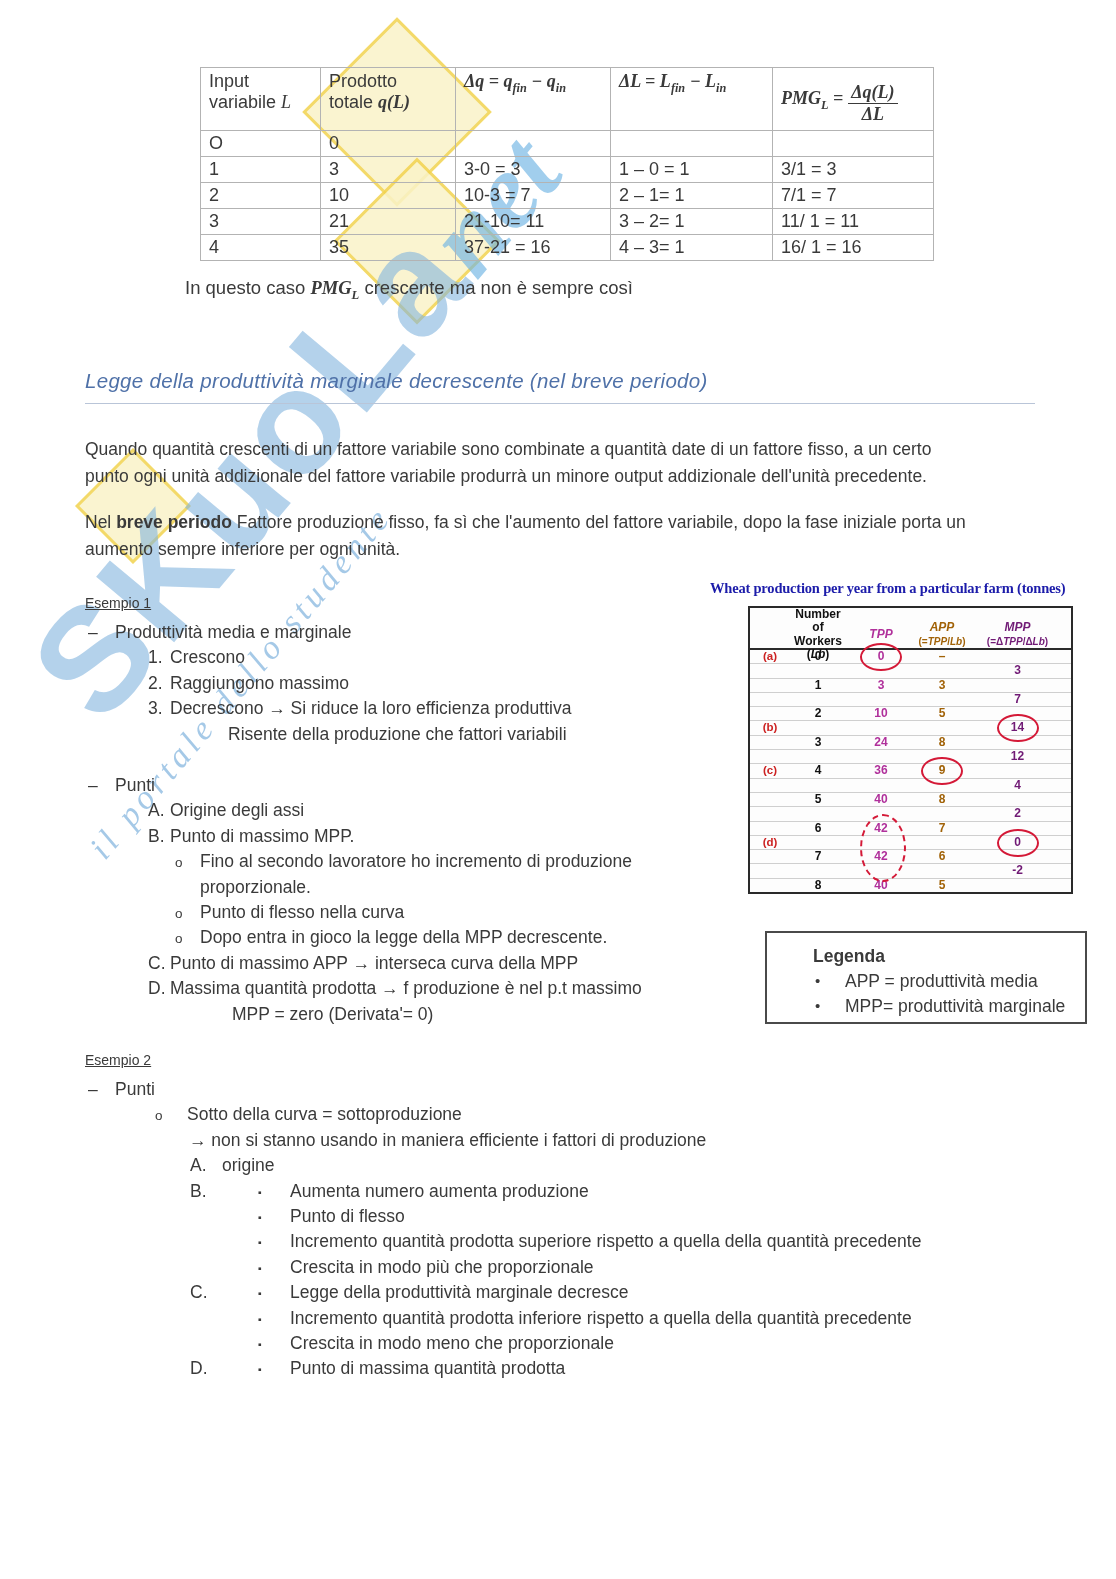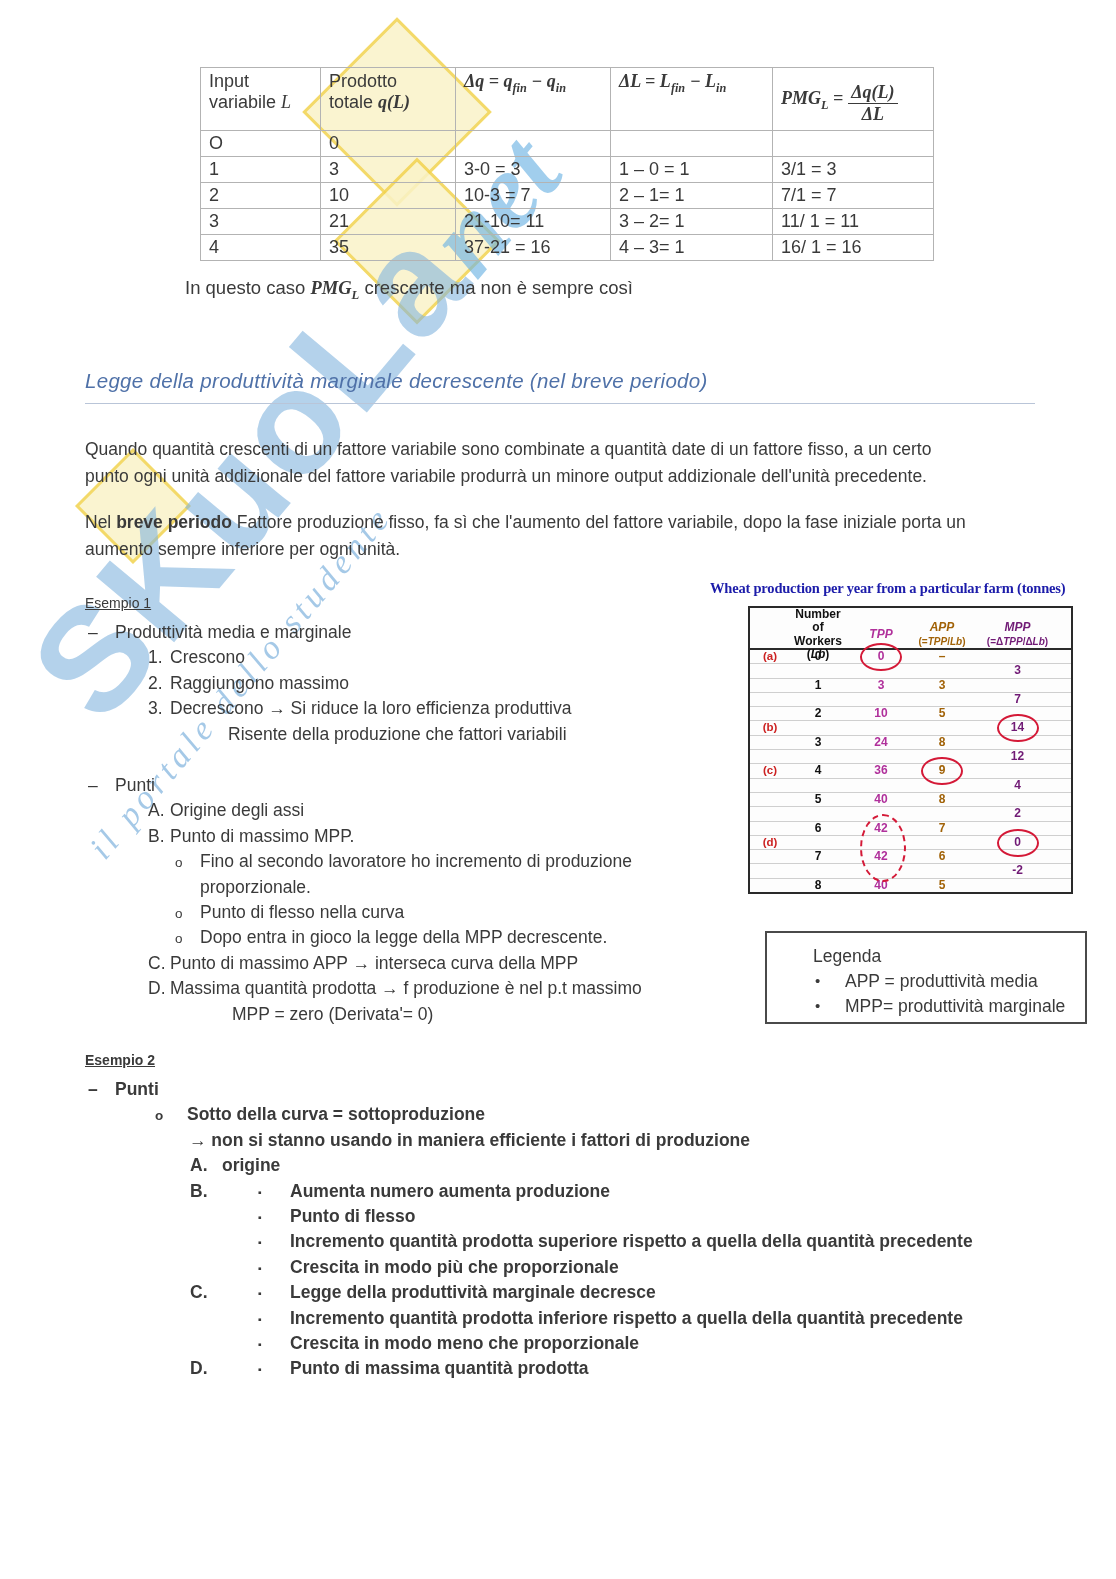--- a/index.html
+++ b/index.html
@@ -39,21 +39,21 @@
   .sec-head{position:absolute;left:85px;top:369px;font-style:italic;font-size:20.5px;color:#4f71a8;
             letter-spacing:.3px;white-space:nowrap;text-align:center;}
   .sec-rule{position:absolute;left:85px;top:403px;width:950px;height:0;border-top:1.6px solid #b9c5d8;}
   
   .para{position:absolute;left:85px;width:990px;font-size:17.5px;line-height:27px;}
   .p1{top:436px;}
   .p2{top:509px;}
   
   .es{position:absolute;left:85px;width:1020px;}
   .es1{top:591px;}
-  .es2{top:1048px;font-weight:bold;}
+  .es2{top:1048px;}
   .es-title{font-size:14px;text-decoration:underline;line-height:25px;margin-bottom:4px;}
   .li{position:relative;line-height:25.4px;font-size:17.5px;white-space:nowrap;}
   .li .mk{position:absolute;top:0;}
   .sp{height:26px;}
   .lv-dash{padding-left:30px;}  .lv-dash .mk{left:3px;}
   .lv-num{padding-left:85px;}   .lv-num .mk{left:63px;}
   .lv-circ{padding-left:115px;} .lv-circ .mk{left:90px;font-size:13.5px;top:1px;}
   .lv-contc{padding-left:115px;}
   .lv-cont1{padding-left:143px;}
   .lv-cont2{padding-left:147px;}
@@ -77,21 +77,21 @@
   .c1{color:#111111;}
   .c2{color:#b0309b;}
   .c3{color:#a16207;}
   .c4{color:#701a75;}
   .circ::after{content:"";position:absolute;left:50%;top:50%;width:38px;height:24px;
                transform:translate(-50%,-50%);border:2.5px solid #d41937;border-radius:50%;}
   .wh-dashed{position:absolute;left:110px;top:206px;width:42px;height:64px;
              border:2.5px dashed #d41937;border-radius:50%;}
   
   .legend{position:absolute;left:765px;top:931px;width:318px;height:89px;border:2px solid #4a4a4a;background:#ffffff;}
-  .legend-title{margin:11px 0 0 46px;font-size:17.5px;line-height:25px;}
+  .legend-title{margin:11px 0 0 46px;font-size:17.5px;line-height:25px;font-weight:bold;}
   .legend-item{margin:0 0 0 46px;font-size:17.5px;line-height:25px;position:relative;padding-left:32px;}
   .legend-item .dot{position:absolute;left:2px;top:-1px;font-size:15px;}
 </style>
 </head>
 <body>
 
 <div class="page">
 
   <div class="wm">
     <div class="wm-diamond wm-d1"></div>

